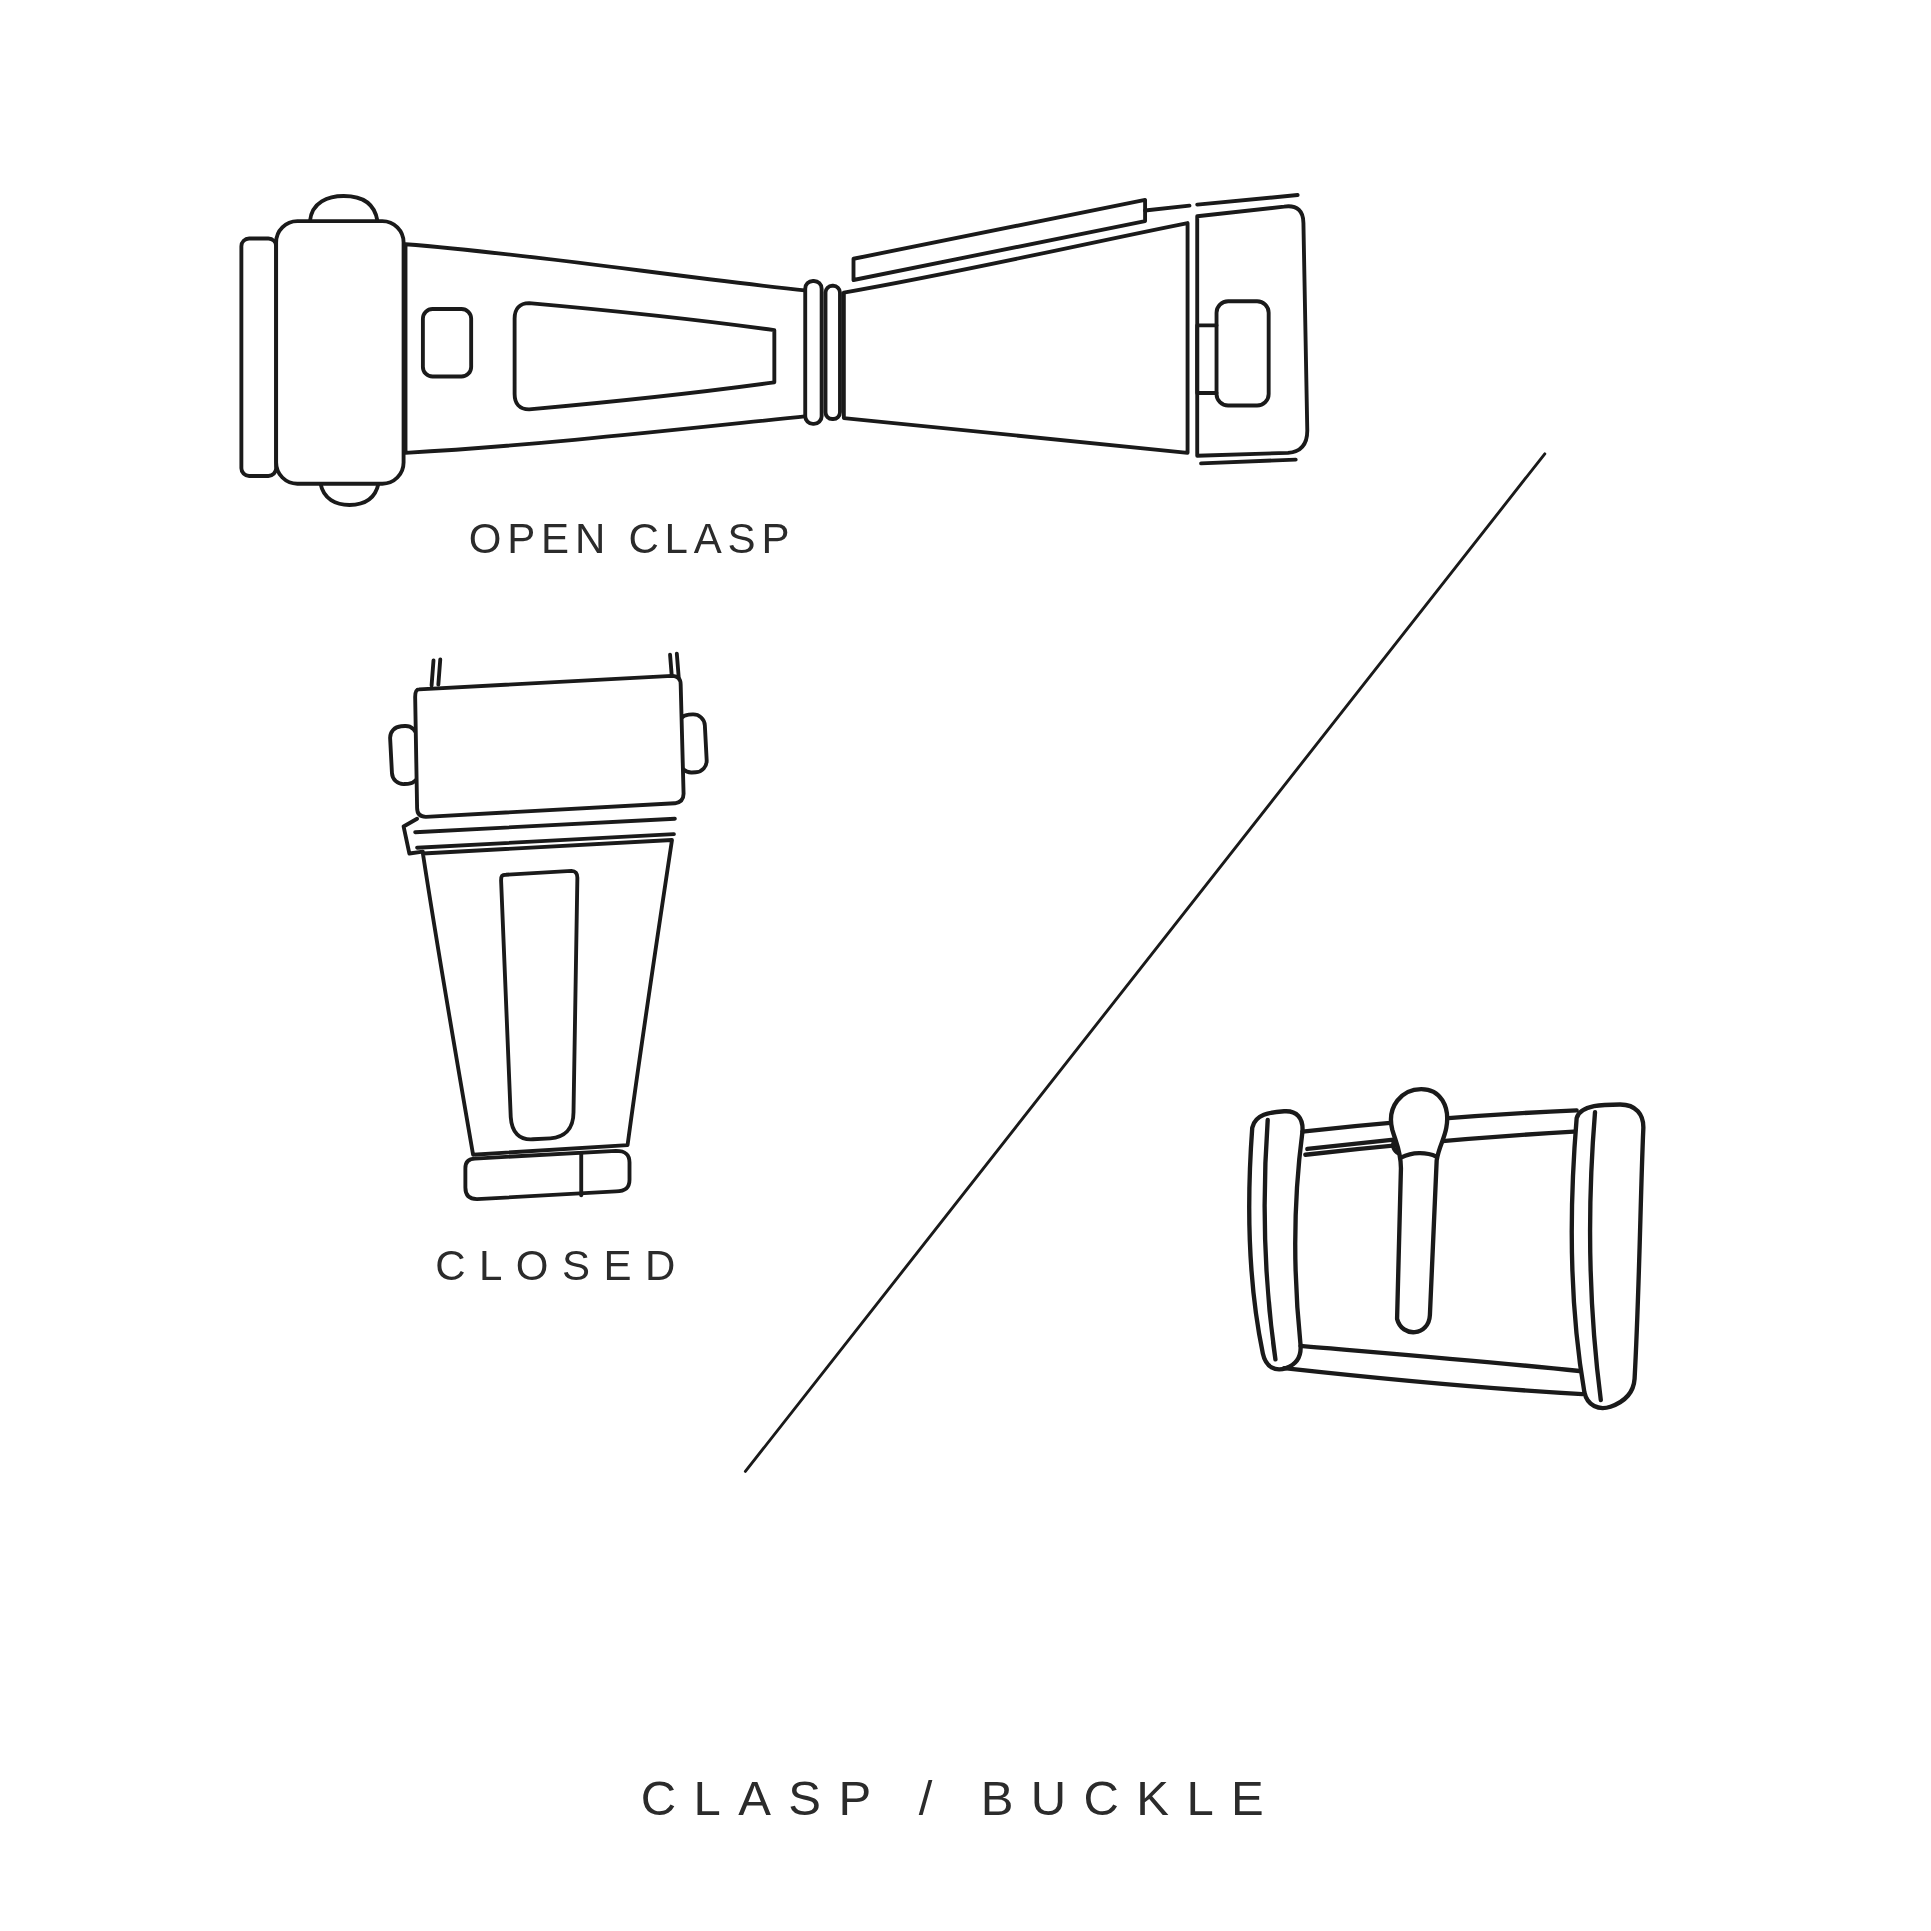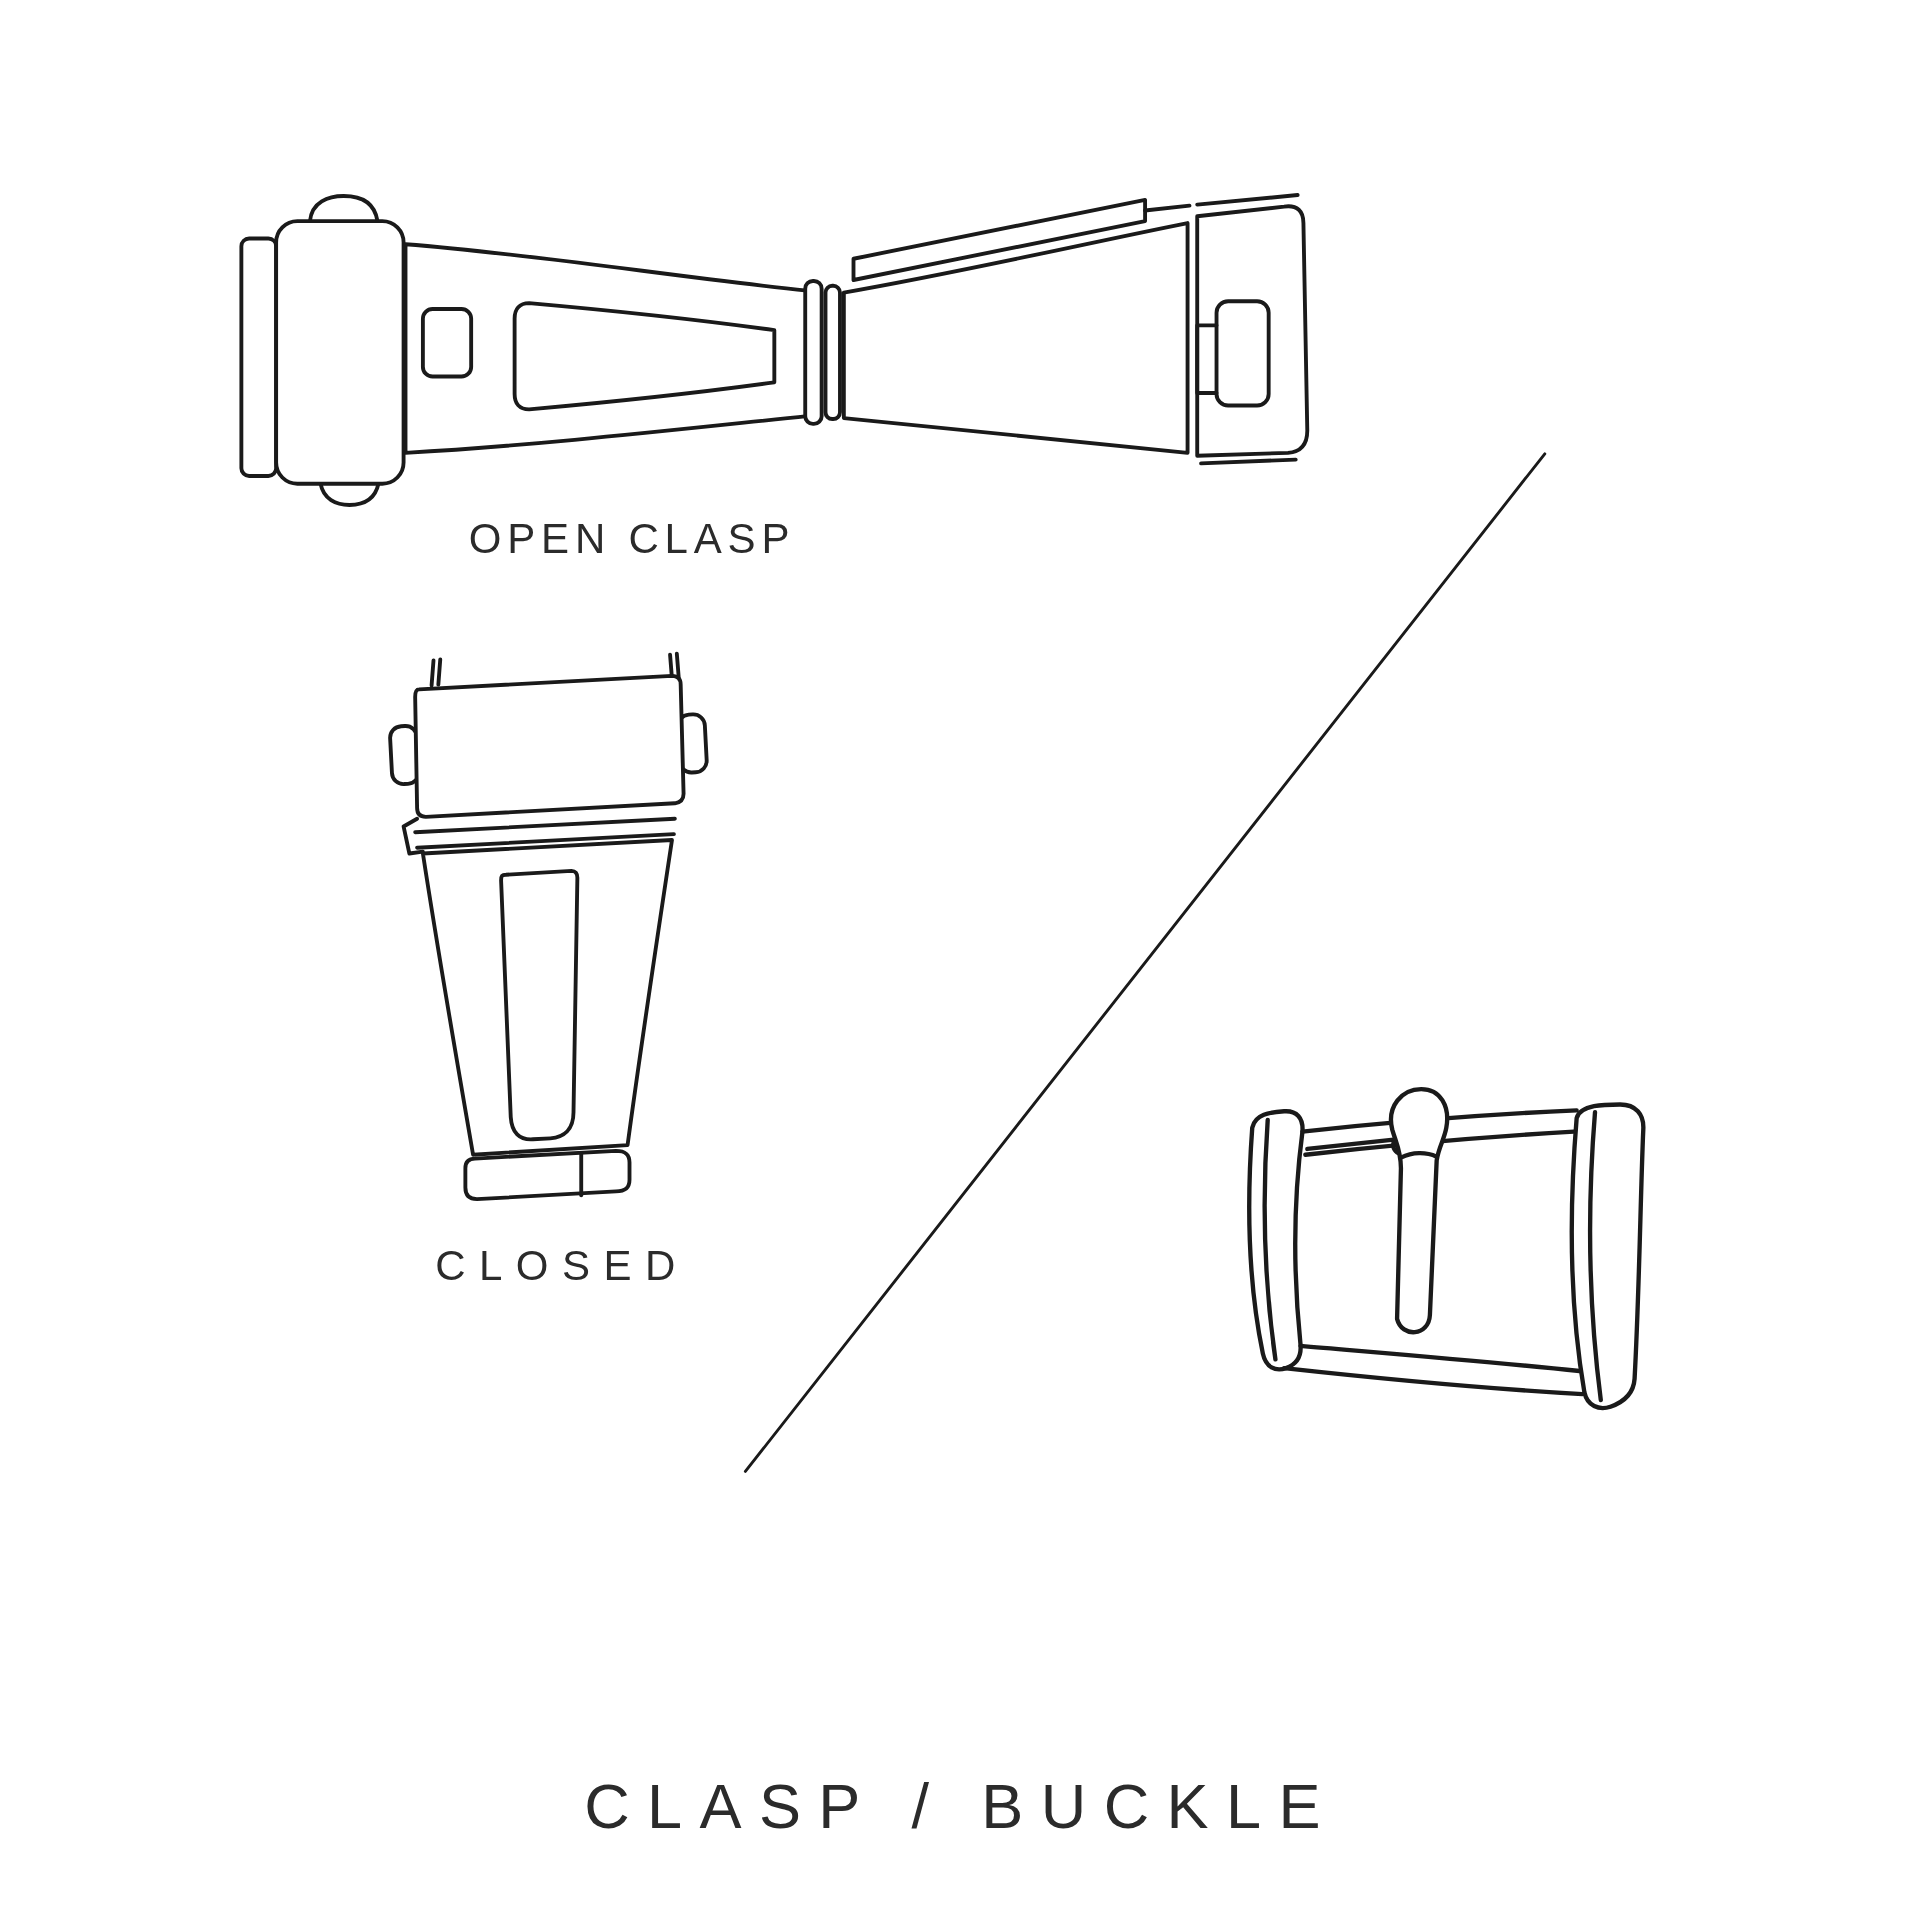--- a/index.html
+++ b/index.html
@@ -32,21 +32,21 @@
     font-size: 42px;
     font-weight: 400;
     letter-spacing: 5.8px;
     white-space: nowrap;
   }
   .caption.closed { letter-spacing: 13.5px; margin-left: 28px; }
   .main-title {
     position: absolute;
     transform: translateX(-50%);
     color: var(--text, #2b2b2b);
-    font-size: 63px;
+    font-size: 49px;
     font-weight: 400;
     letter-spacing: 17.4px;
     white-space: nowrap;
   }
 </style>
 </head>
 <body>
 
 <div class="canvas">
 

